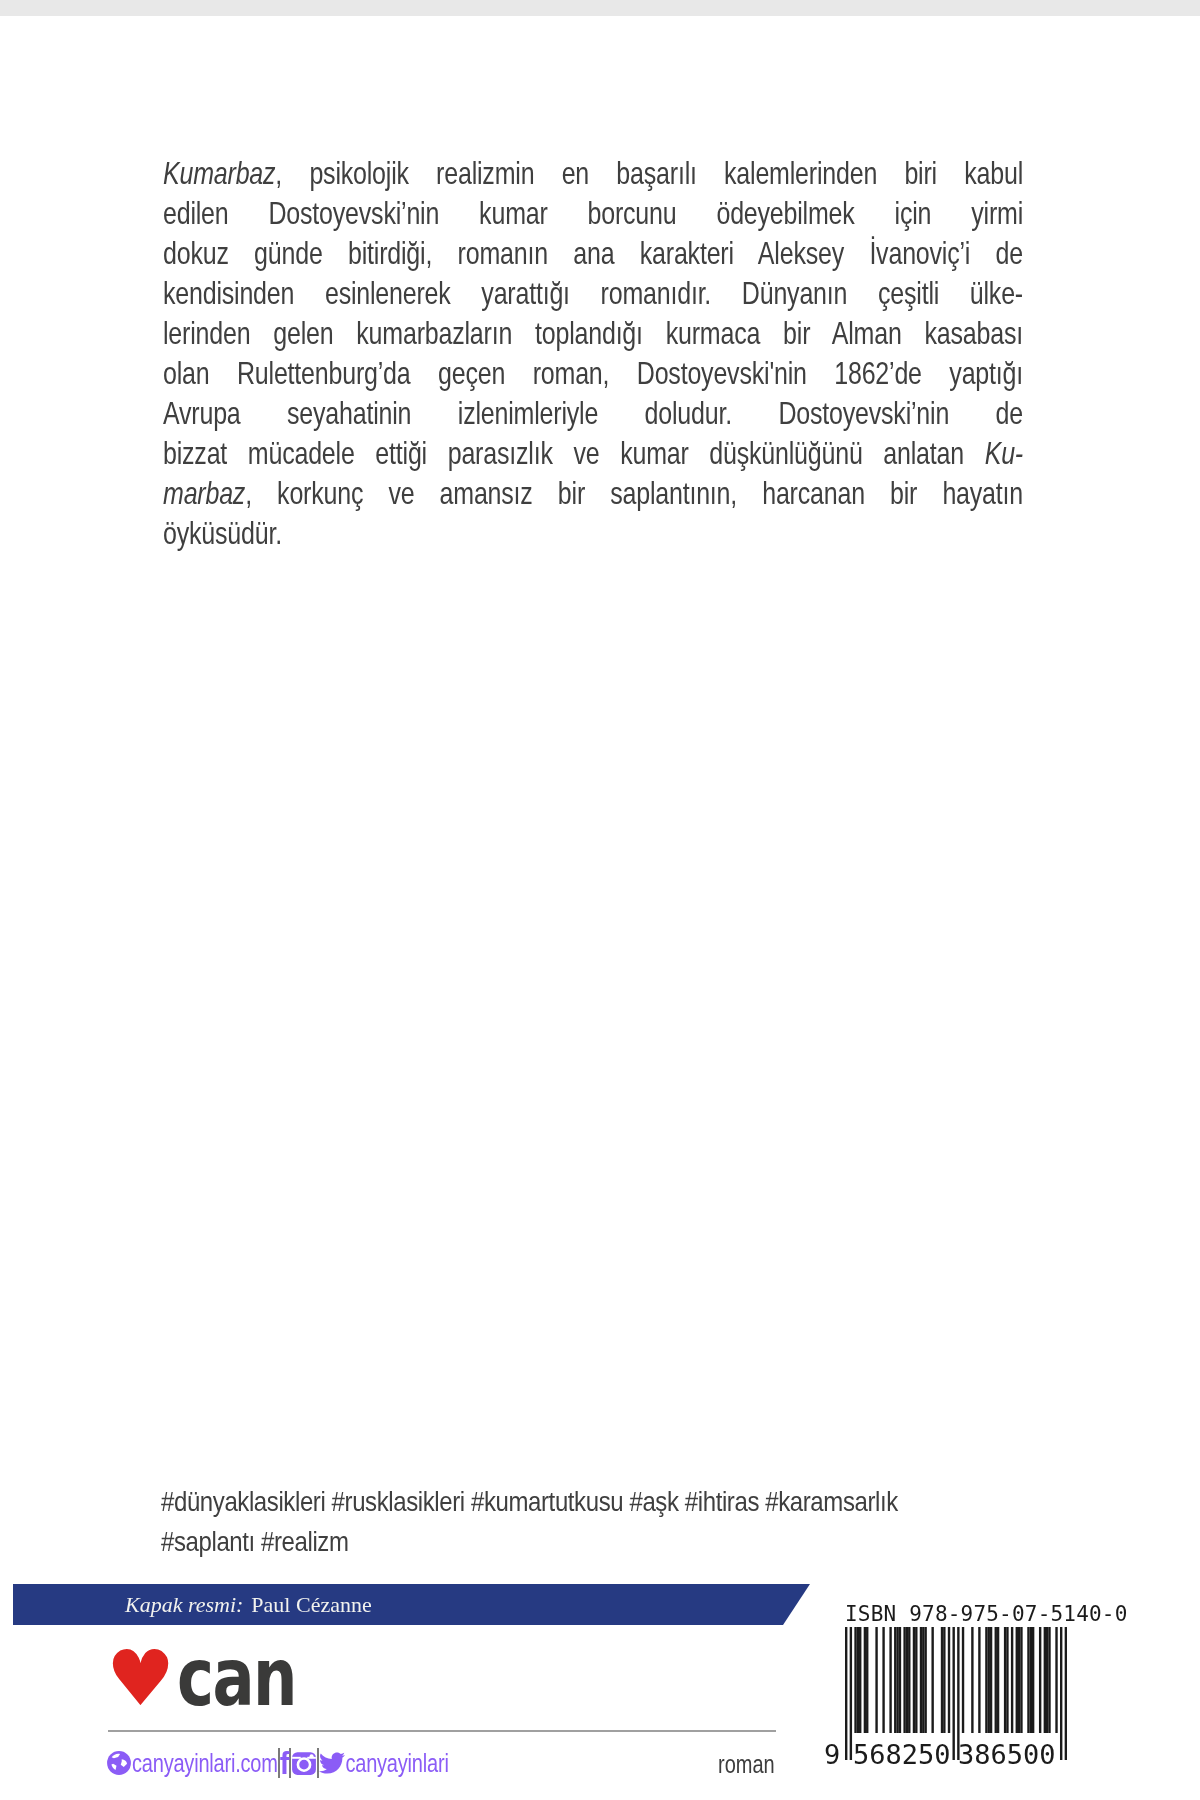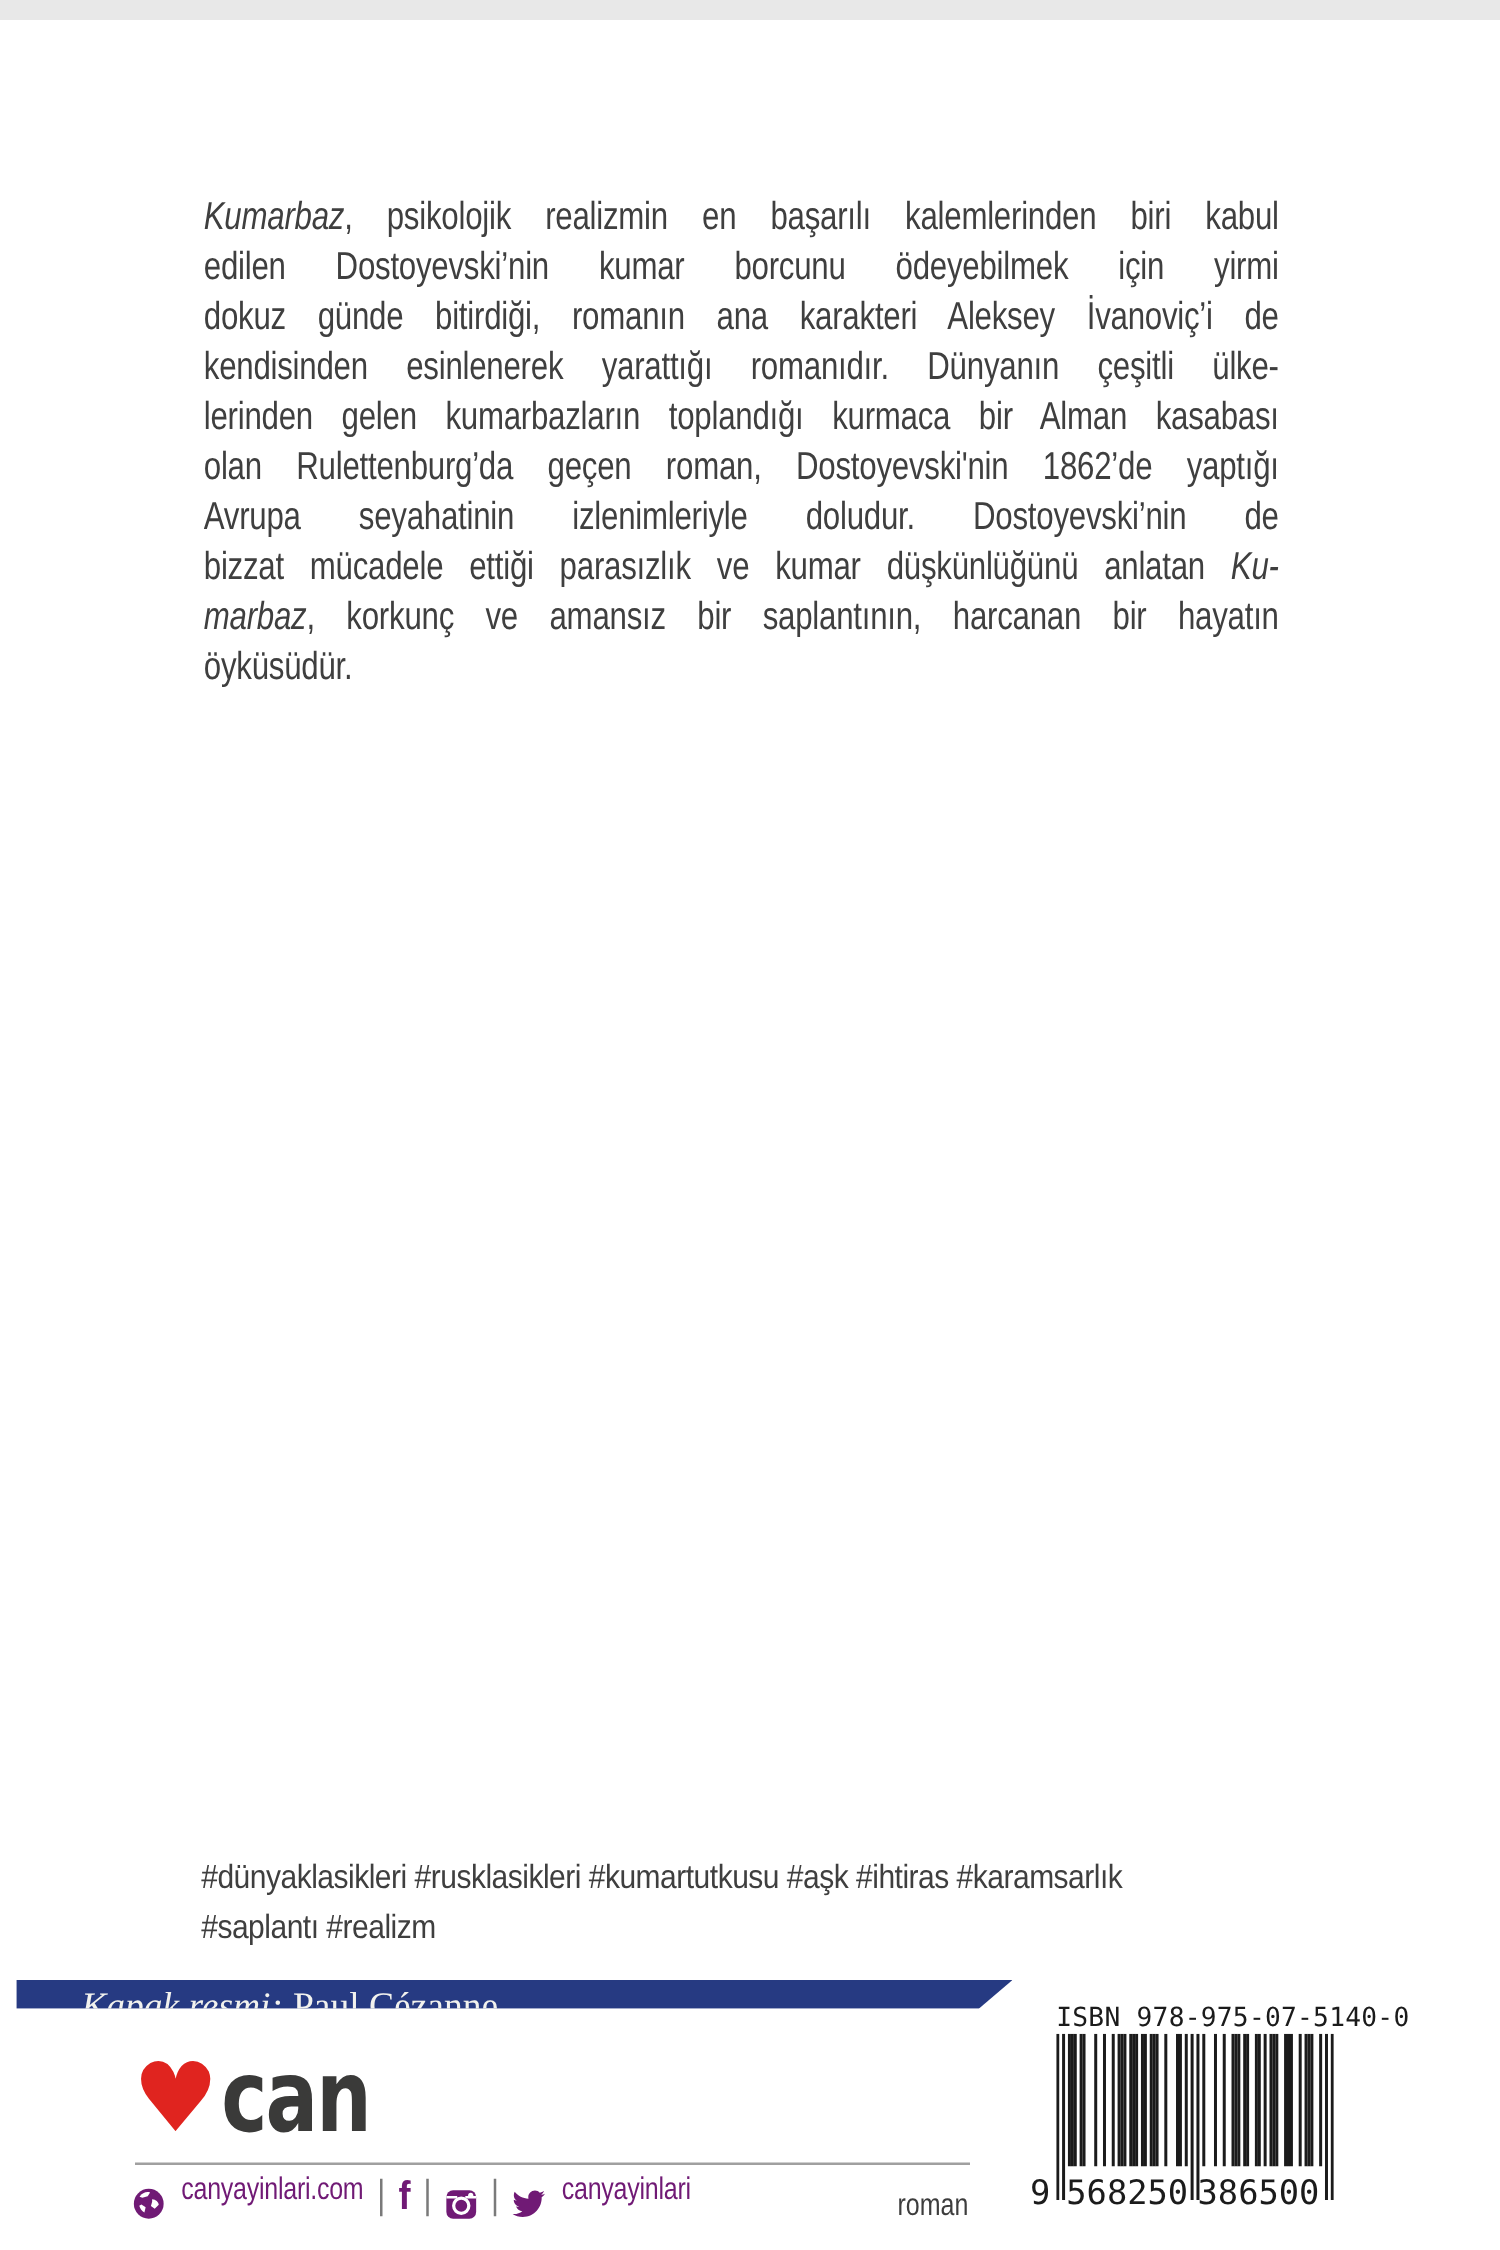--- a/index.html
+++ b/index.html
@@ -48,27 +48,27 @@
     font-size:24px;line-height:36px;
     letter-spacing:-0.4px;
     transform:scaleY(1.12);
     transform-origin:left top;
     color:var(--ink);
   }
 
   
   .cover-bar{
     position:absolute;
-    left:13px;top:1568px;width:797px;height:23px;
+    left:13px;top:1568px;width:797px;height:41px;
     background:var(--bar-blue);
     clip-path:polygon(0 0,100% 0,calc(100% - 27px) 100%,0 100%);
     color:#f2f2ee;
     font-family:"Liberation Serif", serif;
-    font-size:30px;line-height:41px;
-    padding-left:52px;
+    font-size:22px;line-height:41px;
+    padding-left:112px;
     white-space:nowrap;
   }
   .cover-bar i{font-style:italic;margin-right:8px;}
 
   
   .logo{
     position:absolute;
     left:106px;top:1628px;height:72px;
     display:flex;align-items:baseline;
     overflow:visible;
@@ -91,23 +91,22 @@
 
   
   .divider{
     position:absolute;
     left:108px;top:1714px;width:668px;height:2px;
     background:var(--divider);
   }
   .footer-row{
     position:absolute;
     left:106px;top:1727px;height:40px;
-    display:flex;
-    gap:13px;
-    color:#701a75;
+    display:flex;align-items:center;
+    color:#8b5cf6;
   }
   .footer-text{
     font-size:20px;
     display:inline-block;
     transform:scaleY(1.25);
     transform-origin:left center;
     letter-spacing:-0.2px;
     white-space:nowrap;
   }
   .sep{width:2px;height:30px;background:#7a7a7a;}

